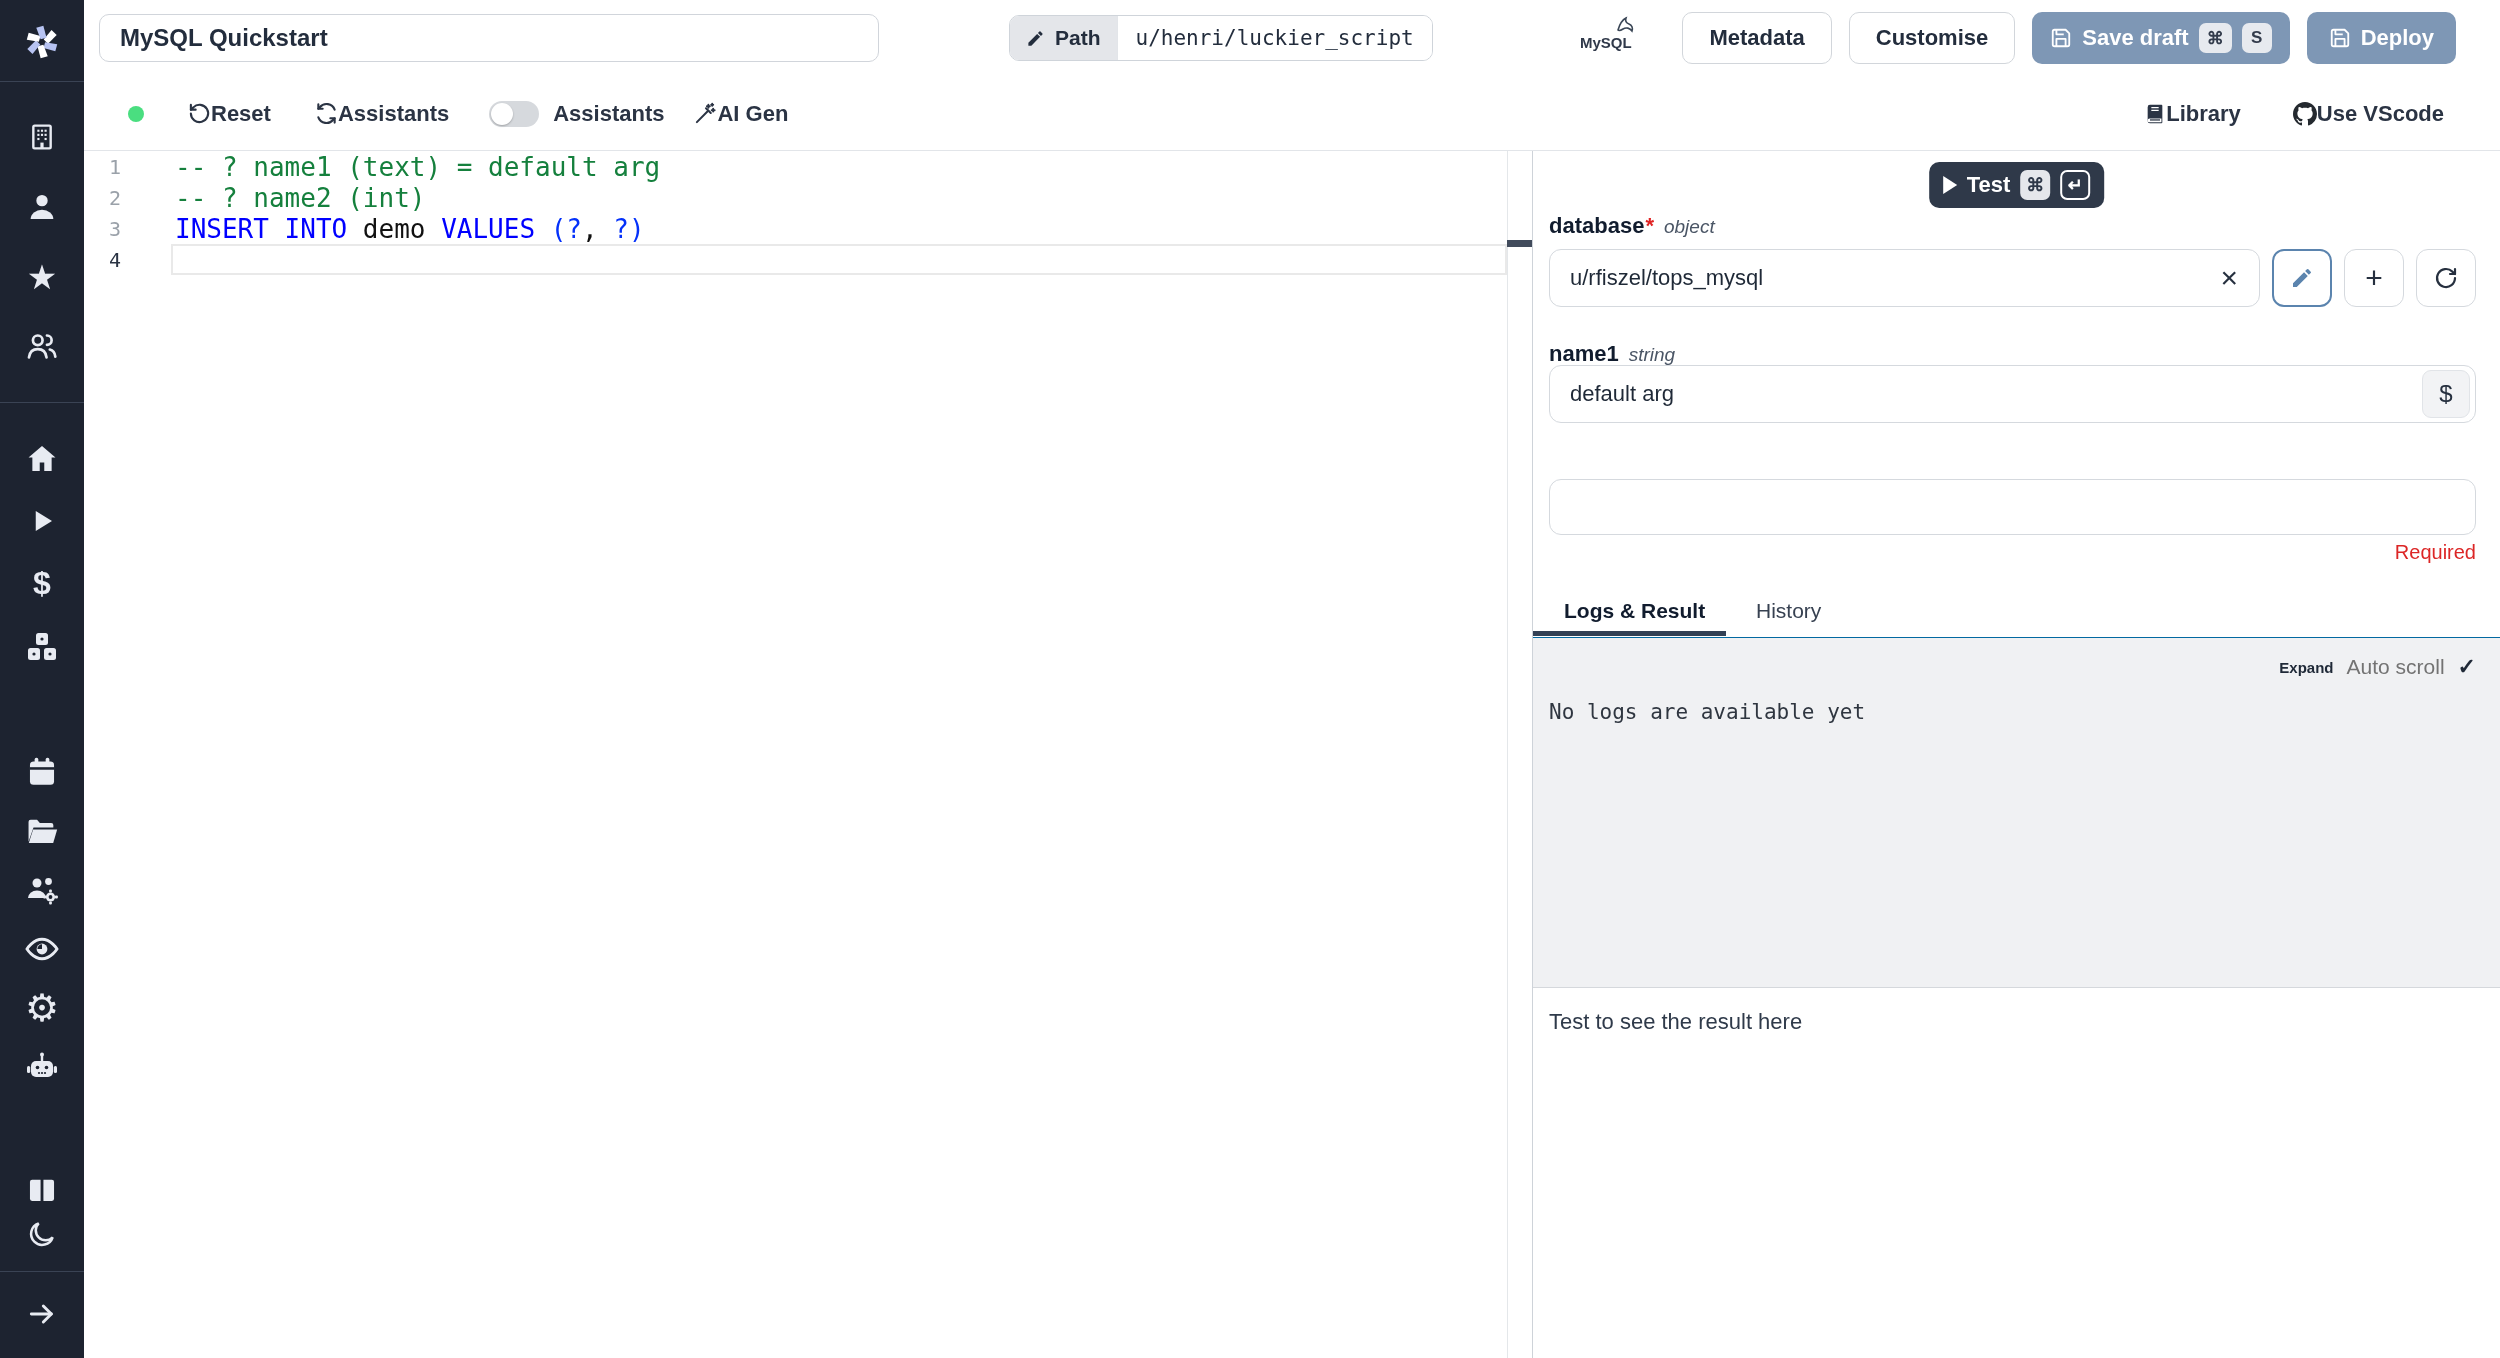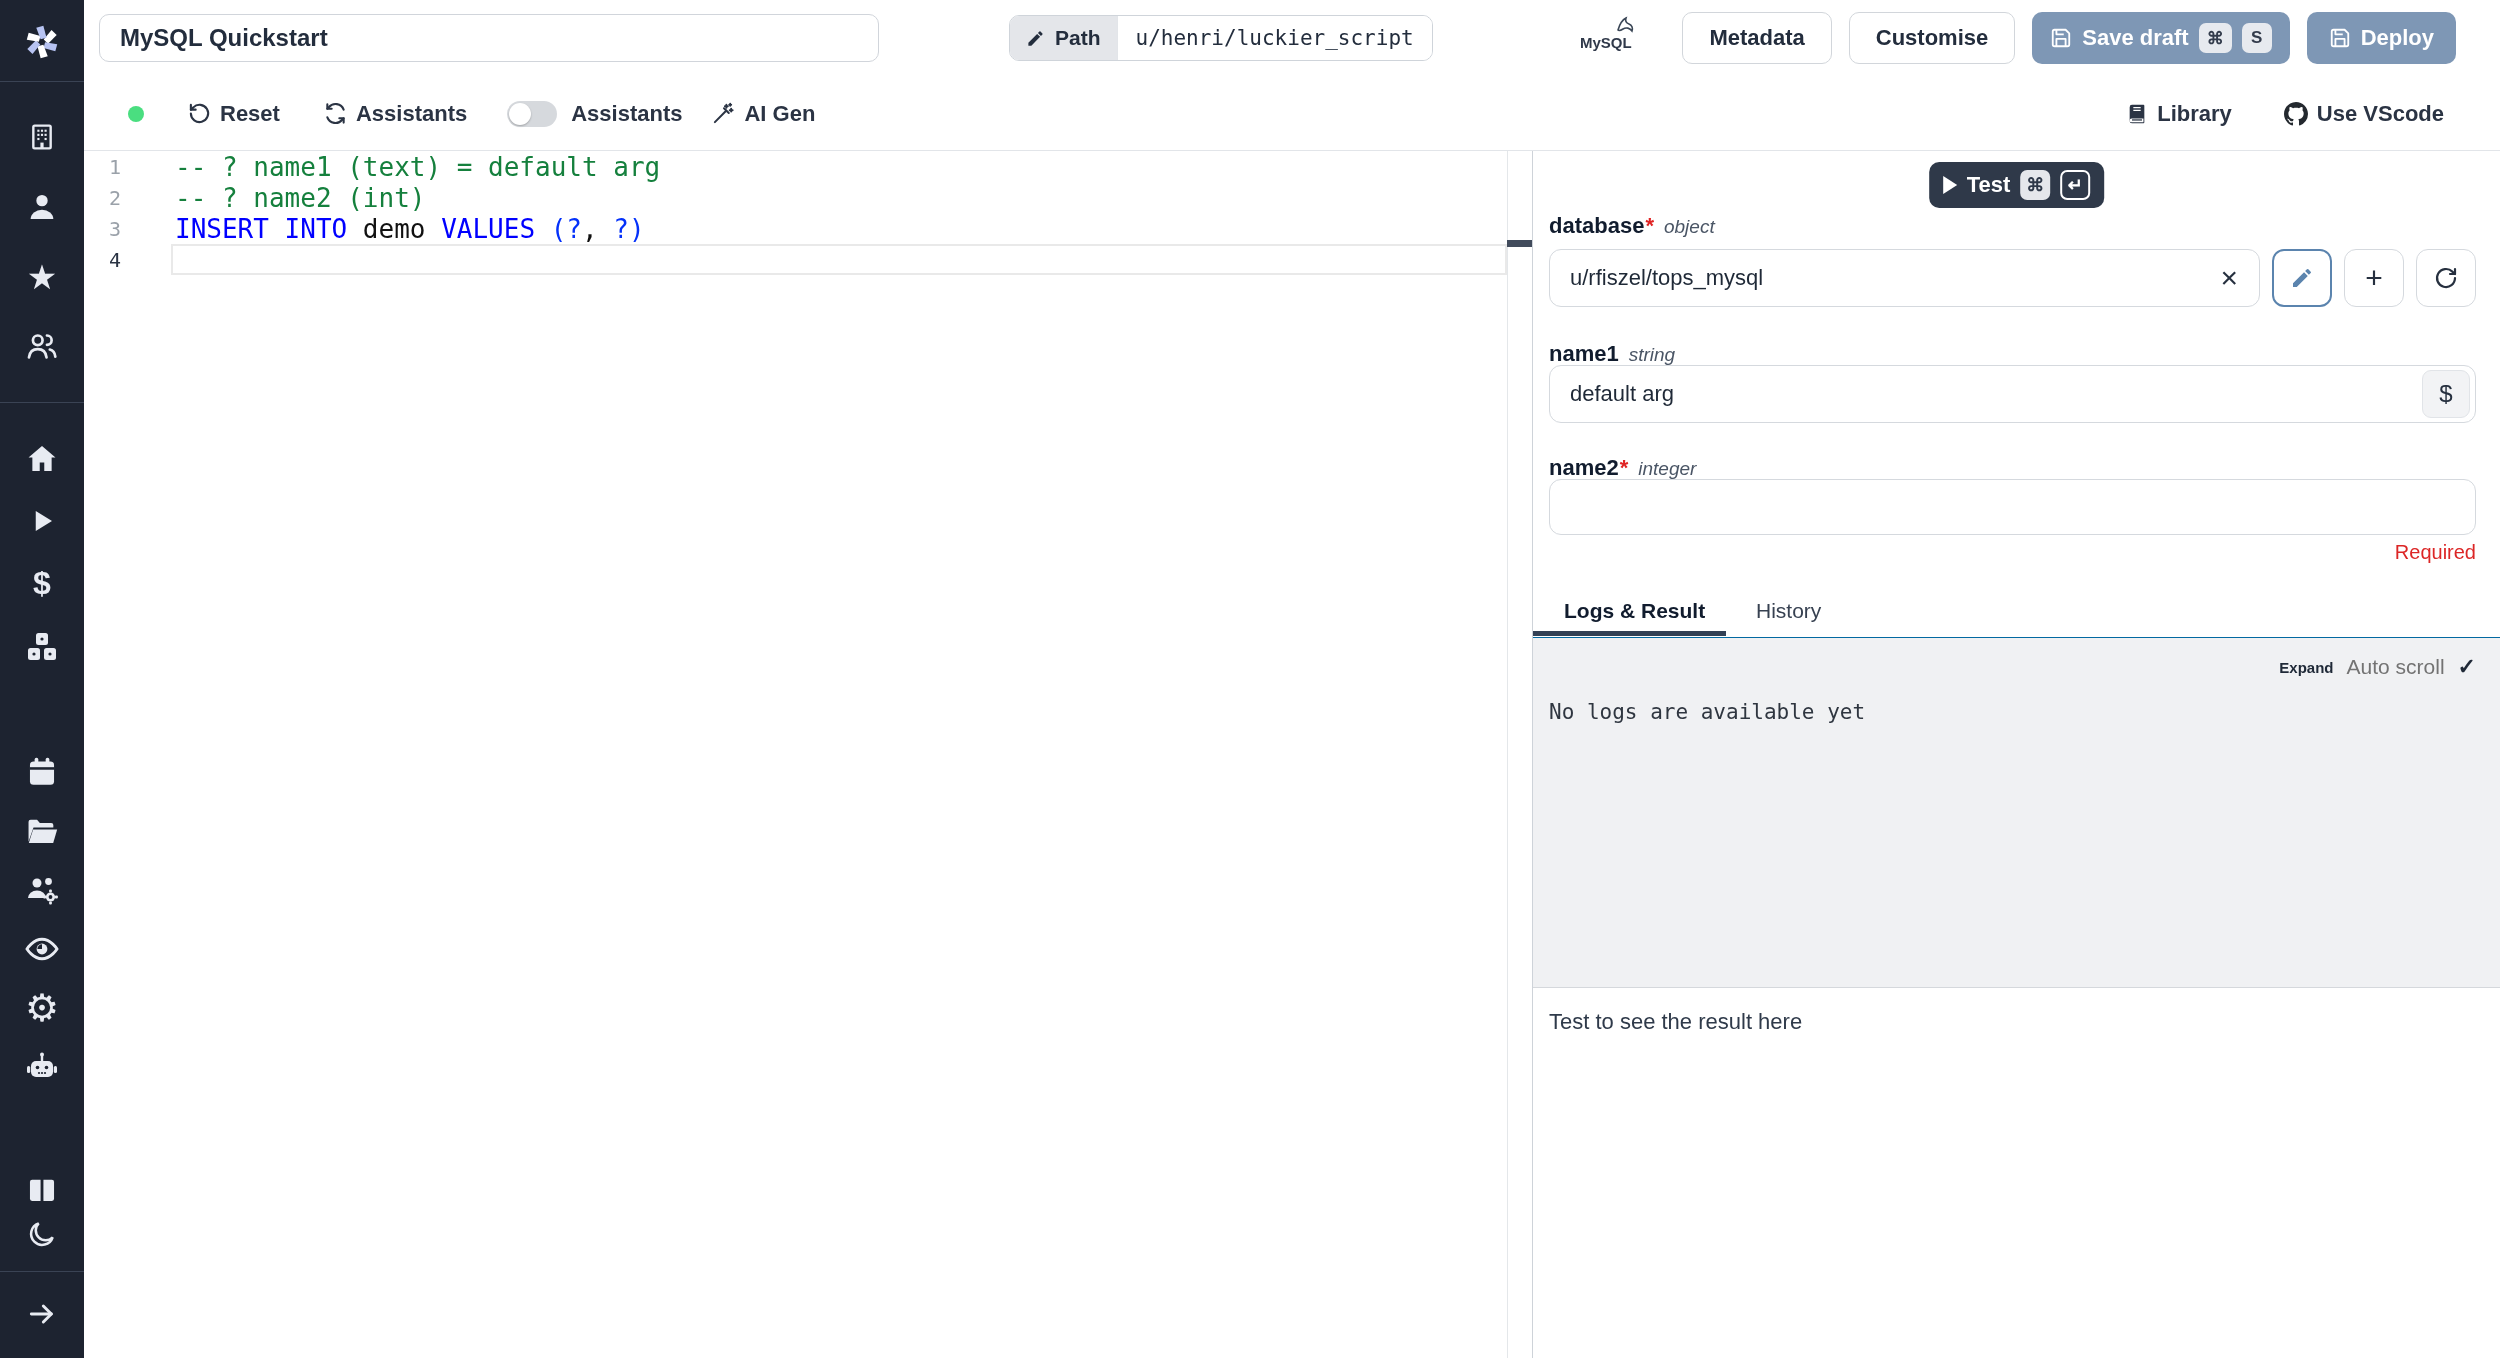--- a/index.html
+++ b/index.html
@@ -32,21 +32,21 @@
     font-size:22px; font-weight:700; cursor:pointer; }
   .btn-outline { background:#fff; border:1px solid #d2d6db; color:#232d3d; padding:0 26px; }
   .btn-accent { background:#7e97b5; border:none; color:#fff; padding:0 18px; gap:10px; }
   .kbd { height:30px; min-width:30px; padding:0 8px; border-radius:7px; background:#e7eaef; color:#333c4c;
     font-size:17px; font-weight:700; display:flex; align-items:center; justify-content:center; }
 
   
   #toolbar { position:absolute; left:84px; top:77px; width:2416px; height:74px; background:#fff;
     border-bottom:1px solid #e2e5e9; display:flex; align-items:center; }
   #toolbar .lbl { font-size:22px; font-weight:600; color:#2b3444; }
-  .tb-item { display:flex; align-items:center; gap:9px; cursor:pointer; }
+  .tb-item { display:flex; align-items:center; cursor:pointer; }
   #status-dot { width:16px; height:16px; border-radius:50%; background:#4ade80; margin-left:44px; }
   #toolbar-right { margin-left:auto; display:flex; align-items:center; gap:52px; padding-right:56px; }
   #mp-toggle { width:50px; height:26px; border-radius:13px; background:#d6d9dd; position:relative; cursor:pointer; }
   #mp-toggle .knob { position:absolute; left:2px; top:2px; width:22px; height:22px; border-radius:50%;
     background:#fff; box-shadow:0 1px 2px rgba(0,0,0,.25); }
 
   
   #editor { position:absolute; left:84px; top:151px; width:1448px; height:1207px; background:#fff; }
   .code-line { display:flex; height:31px; align-items:center; }
   .gutter { width:91px; text-align:right; padding-right:54px; font-family:"DejaVu Sans Mono", monospace;
@@ -430,24 +430,20 @@
   </div>
   <div class="form-abs" style="top:214px">
     <div id="name1-wrap">
       <input class="tinput" style="padding-right: 66px;" value="default arg">
       <div id="dollar-btn">
         <span>$</span>
       </div>
     </div>
   </div>
 
-  <div class="form-abs field-label" style="top:304px">
-    <b><span>name2</span><span class="req">*</span></b>
-    <span class="ftype">integer</span>
-  </div>
   <div class="form-abs" style="top:328px">
     <input class="tinput" style="height: 56px;" value="">
     <div id="required-msg">Required</div>
   </div>
 
   <div id="tabs-row">
     <div class="tab" id="tab-logs">Logs &amp; Result</div>
     <div class="tab" id="tab-history">History</div>
     <div id="tab-underline"></div>
   </div>

